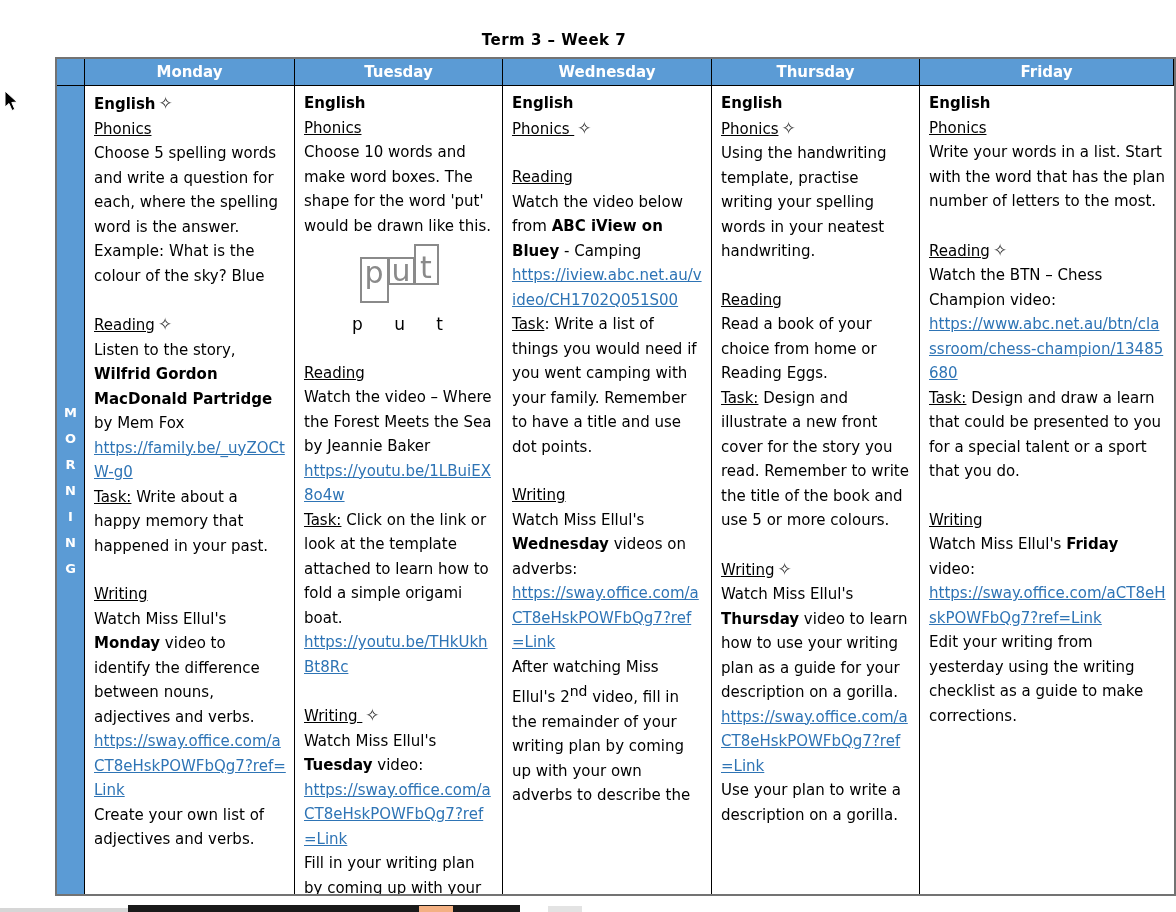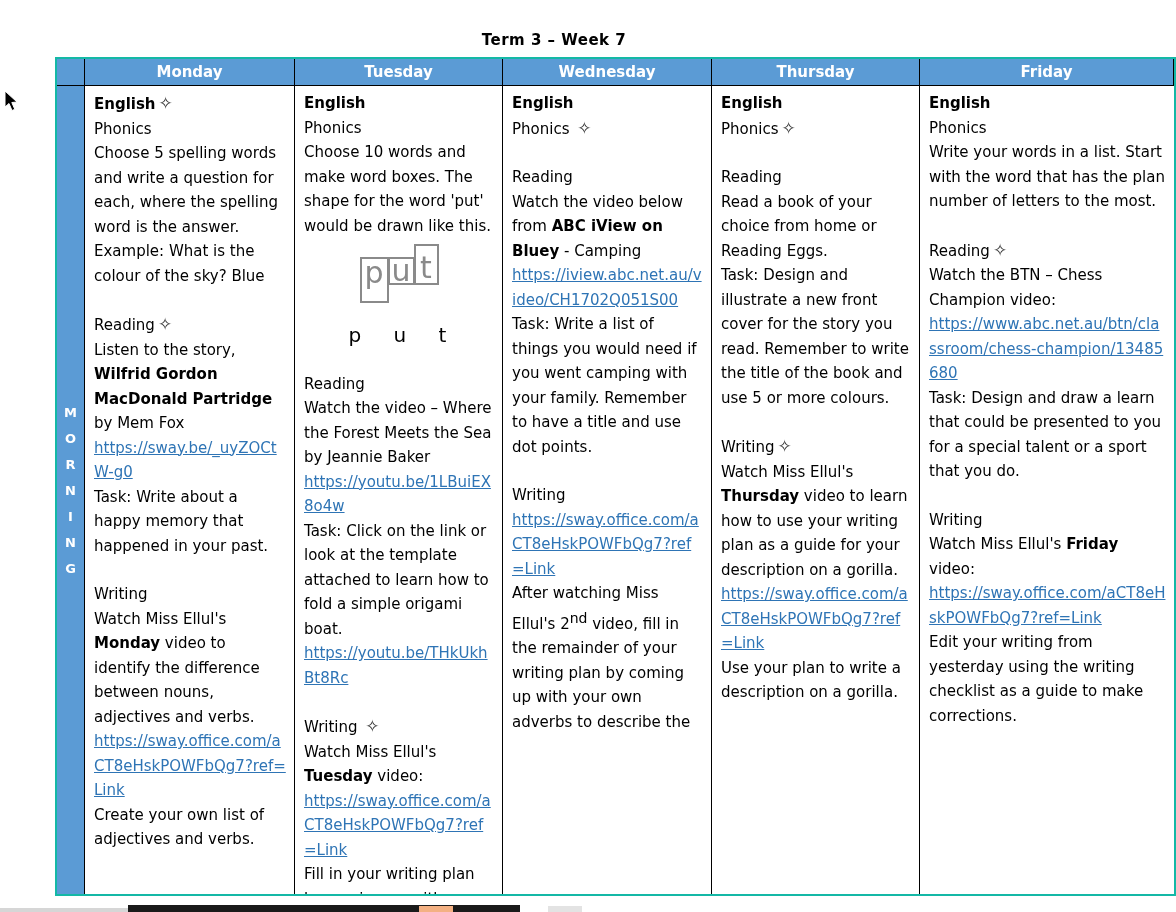--- a/index.html
+++ b/index.html
@@ -6,21 +6,21 @@
   body{
     width:1176px;height:912px;position:relative;overflow:hidden;
     background:#ffffff;font-family:"DejaVu Sans",sans-serif;color:#000;
   }
   .page-title{
     position:absolute;top:31px;left:0;width:1108px;text-align:center;
     font-size:15px;font-weight:bold;letter-spacing:.5px;
   }
   .table{
     position:absolute;left:55px;top:57px;width:1121px;
-    border:2px solid #14b8a6;box-sizing:border-box;background:#fff;
+    border:2px solid #737373;box-sizing:border-box;background:#fff;
     display:grid;grid-template-columns:28px 210px 208px 209px 208px 254px;
     grid-template-rows:27px 808px;
   }
   .hcell{
     background:#5b9bd5;color:#fff;font-weight:bold;font-size:15px;
     display:flex;align-items:center;justify-content:center;
     border-right:1.5px solid #000;border-bottom:1.5px solid #000;box-sizing:border-box;
   }
   .hcell:last-of-type{border-right:none;}
   .sidecell{
@@ -29,33 +29,33 @@
     color:#fff;font-weight:bold;font-size:13px;
   }
   .daycell{
     border-right:1.5px solid #000;box-sizing:border-box;background:#fff;
     padding:5px 8px 4px 9px;font-size:15px;line-height:24.5px;overflow:hidden;
   }
   .daycell:last-child{border-right:none;}
   .line{margin:0;}
   .gap{height:24px;}
   .b{font-weight:bold;}
-  .u{}
+  .u{text-decoration:underline;}
   .lnk{color:#2e74b5;text-decoration:underline;word-break:break-all;cursor:pointer;}
   sup{font-size:14px;}
   .spark{font-size:17px;color:#333;padding-left:3px;}
   
   .putwrap{margin:6px 0 0 0;text-align:center;}
   .boxes{display:flex;align-items:flex-start;justify-content:center;height:62px;}
   .bx{border:2.5px solid #8a8a8a;color:#8a8a8a;font-size:30px;line-height:26px;
       display:flex;justify-content:center;box-sizing:border-box;background:#fff;}
   .bp{width:29px;height:46px;margin-top:13px;align-items:flex-start;padding-top:1px;}
   .bu{width:27px;height:28px;margin-top:13px;margin-left:-1px;align-items:center;}
   .bt{width:25px;height:41px;margin-left:-1px;align-items:flex-end;padding-bottom:2px;}
-  .putcap{margin-top:17px;font-size:20px;letter-spacing:13px;padding-left:10px;}
+  .putcap{margin-top:6px;font-size:17px;letter-spacing:13px;padding-left:10px;}
   
   .sliver-gray-left{position:absolute;left:0;top:908px;width:128px;height:4px;background:#d6d6d6;}
   .sliver-band{position:absolute;left:128px;top:905px;width:392px;height:7px;background:#1a1a1a;}
   .sliver-orange{position:absolute;left:419px;top:906px;width:34px;height:6px;background:#f4b183;}
   .sliver-gray{position:absolute;left:548px;top:906px;width:34px;height:6px;background:#e3e3e3;}
   .cursor{position:absolute;left:4px;top:90px;width:16px;height:22px;}
 </style>
 </head>
 <body>
 
@@ -78,21 +78,21 @@
       <div>N</div>
       <div>G</div>
     </div>
   <div class="daycell" id="day-0">
       <p class="line"><span class="b">English</span><span class="spark">✧</span></p>
       <p class="line"><span class="u">Phonics</span></p>
       <p class="line"><span>Choose 5 spelling words and write a question for each, where the spelling word is the answer. Example: What is the colour of the sky? Blue</span></p>
       <div class="gap"></div>
       <p class="line"><span class="u">Reading</span><span class="spark">✧</span></p>
       <p class="line"><span>Listen to the story, </span><span class="b">Wilfrid Gordon MacDonald Partridge</span><span> by Mem Fox</span></p>
-      <p class="line"><a href="#" class="lnk">https://sway.be/_uyZOCtW-g0</a></p>
+      <p class="line"><a href="#" class="lnk">https://family.be/_uyZOCtW-g0</a></p>
       <p class="line"><span class="u">Task:</span><span> Write about a happy memory that happened in your past.</span></p>
       <div class="gap"></div>
       <p class="line"><span class="u">Writing</span></p>
       <p class="line"><span>Watch Miss Ellul's </span><span class="b">Monday</span><span> video to identify the difference between nouns, adjectives and verbs.</span></p>
       <p class="line"><a href="#" class="lnk">https://sway.office.com/aCT8eHskPOWFbQg7?ref=Link</a></p>
       <p class="line"><span>Create your own list of adjectives and verbs.</span></p>
     </div>
   <div class="daycell" id="day-1">
       <p class="line"><span class="b">English</span></p>
       <p class="line"><span class="u">Phonics</span></p>
@@ -120,26 +120,28 @@
   <div class="daycell" id="day-2">
       <p class="line"><span class="b">English</span></p>
       <p class="line"><span class="u">Phonics </span><span class="spark">✧</span></p>
       <div class="gap"></div>
       <p class="line"><span class="u">Reading</span></p>
       <p class="line"><span>Watch the video below from </span><span class="b">ABC iView on Bluey</span><span> - Camping</span></p>
       <p class="line"><a href="#" class="lnk">https://iview.abc.net.au/video/CH1702Q051S00</a></p>
       <p class="line"><span class="u">Task</span><span>: Write a list of things you would need if you went camping with your family. Remember to have a title and use dot points.</span></p>
       <div class="gap"></div>
       <p class="line"><span class="u">Writing</span></p>
+      <p class="line"><span>Watch Miss Ellul's </span><span class="b">Wednesday</span><span> videos on adverbs:</span></p>
       <p class="line"><a href="#" class="lnk">https://sway.office.com/aCT8eHskPOWFbQg7?ref=Link</a></p>
       <p class="line"><span>After watching Miss Ellul's 2</span><span><sup>nd</sup></span><span> video, fill in the remainder of your writing plan by coming up with your own adverbs to describe the </span></p>
     </div>
   <div class="daycell" id="day-3">
       <p class="line"><span class="b">English</span></p>
       <p class="line"><span class="u">Phonics</span><span class="spark">✧</span></p>
+      <p class="line"><span>Using the handwriting template, practise writing your spelling words in your neatest handwriting.</span></p>
       <div class="gap"></div>
       <p class="line"><span class="u">Reading</span></p>
       <p class="line"><span>Read a book of your choice from home or Reading Eggs.</span></p>
       <p class="line"><span class="u">Task:</span><span> Design and illustrate a new front cover for the story you read. Remember to write the title of the book and use 5 or more colours.</span></p>
       <div class="gap"></div>
       <p class="line"><span class="u">Writing</span><span class="spark">✧</span></p>
       <p class="line"><span>Watch Miss Ellul's </span><span class="b">Thursday</span><span> video to learn how to use your writing plan as a guide for your description on a gorilla.</span></p>
       <p class="line"><a href="#" class="lnk">https://sway.office.com/aCT8eHskPOWFbQg7?ref=Link</a></p>
       <p class="line"><span>Use your plan to write a description on a gorilla.</span></p>
     </div>

